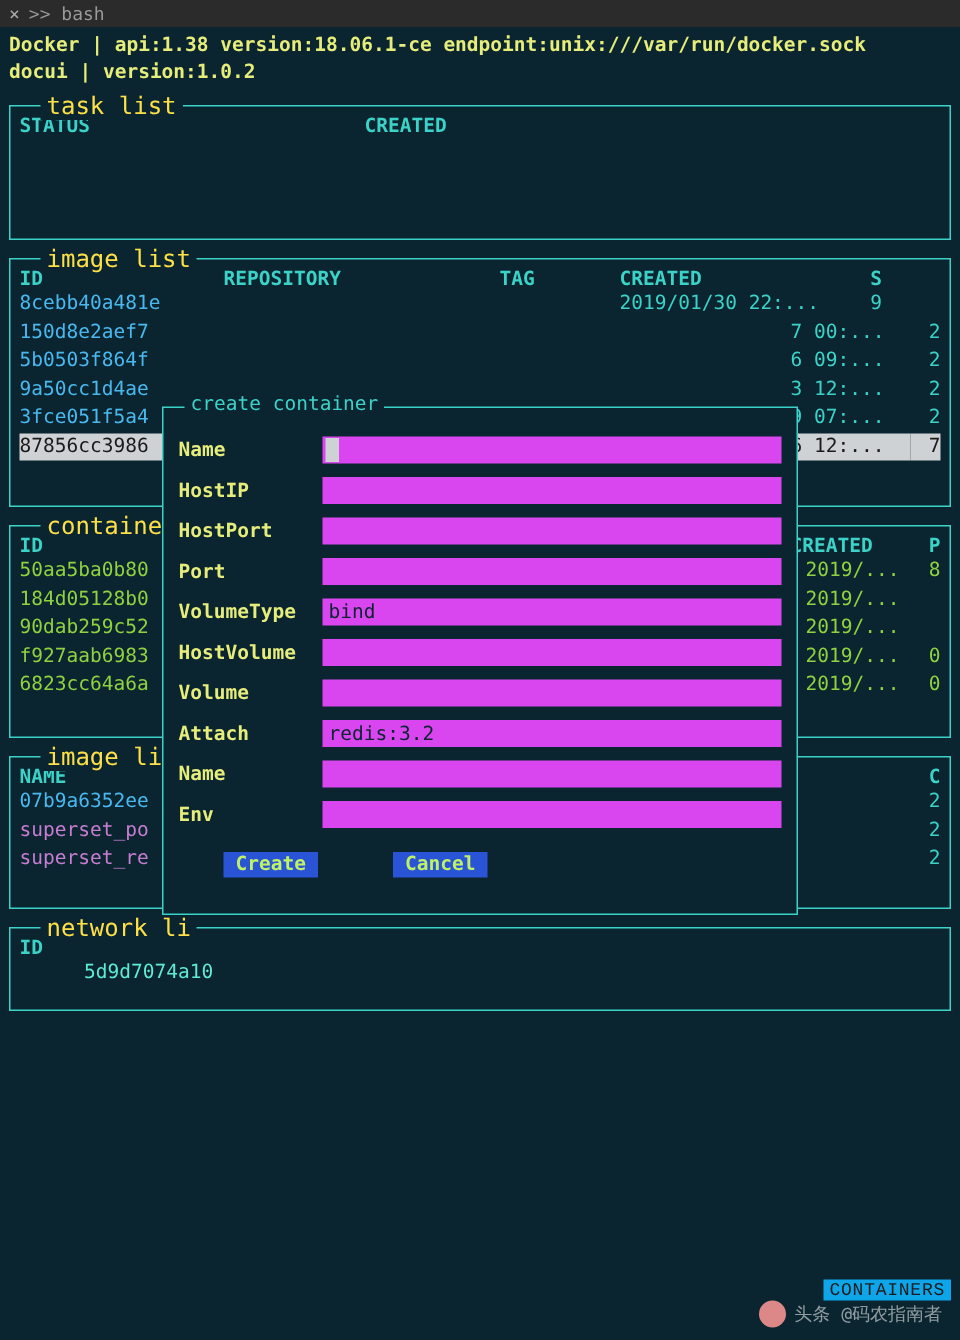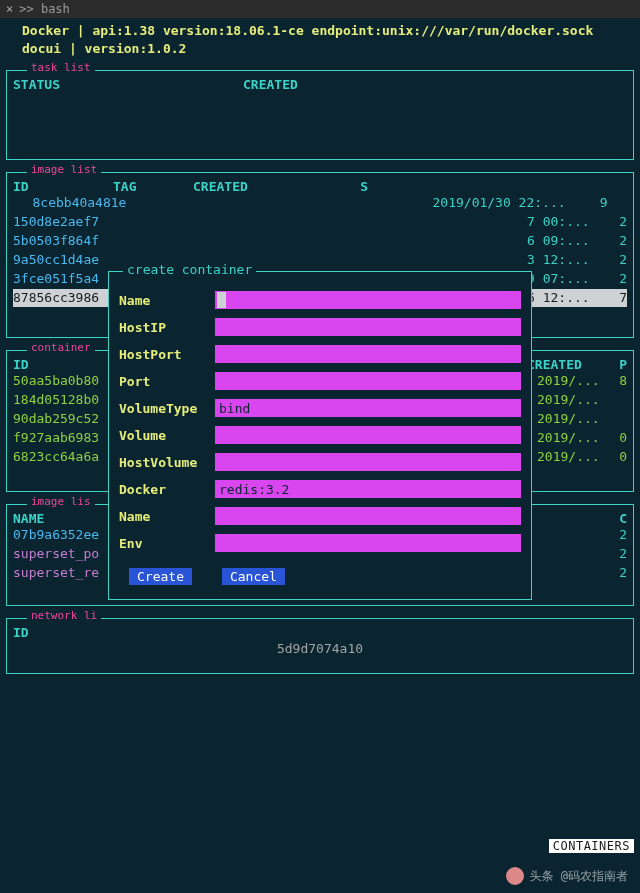--- a/index.html
+++ b/index.html
@@ -17,66 +17,66 @@
     color: #999;
     height: 18px;
     padding: 1px 6px;
     display: flex;
     align-items: center;
     gap: 6px;
     font-size: 12px;
   }
   .titlebar .close { color: #aaa; cursor: pointer; }
   .header {
-    padding: 4px 6px 0 22px;
+    padding: 4px 6px 0 6px;
     color: #e6ed7a;
     font-weight: bold;
     line-height: 1.4;
   }
   .panel {
     position: relative;
     border: 1px solid #3bd2c8;
     margin: 12px 6px 2px 6px;
     padding: 6px 6px 8px 6px;
   }
   .panel-title {
     position: absolute;
     top: -10px; left: 20px;
     background: #0a2530;
-    color: #ec4899;
+    color: #fde047;
     padding: 0 4px;
-    font-size: 11px;
+    font-size: 16px;
   }
   .cols { display: flex; color: #3bd2c8; font-weight: bold; }
-  .rowline { display: flex; line-height: 1.45; justify-content: center; }
+  .rowline { display: flex; line-height: 1.45; }
   .c-id { color: #49b8ef; }
   .c-green { color: #8fd13f; }
   .c-magenta { color: #c77dd1; }
   .c-gray { color: #3bd2c8; }
-  .c-yellow { color: #a3a3a3; }
+  .c-yellow { color: #5eead4; margin-left: 43px; }
   .sel { background: #cfd2d4; color: #1a1a1a; }
   .img-id { width: 100px; }
   .img-repo { width: 220px; padding-left: 36px; }
   .img-tag { width: 80px; }
   .img-created { width: 155px; }
   .img-s { width: 20px; text-align: right; }
   .tl-task { width: 210px; }
   .tl-status { width: 230px; }
   .tl-created { flex: 1; }
   .cl-id { width: 100px; }
   .cl-created { width: 80px; margin-left: auto; }
   .cl-p { width: 20px; text-align: right; }
 
   .dialog {
     position: absolute;
     left: 108px; top: 271px;
     width: 424px;
     border: 1px solid #3bd2c8;
     background: #0a2530;
-    padding: 10px 10px 14px 10px;
+    padding: 10px 10px 24px 10px;
     z-index: 10;
   }
   .dialog-title {
     position: absolute; top: -10px; left: 14px;
     background: #0a2530; color: #3bd2c8;
     padding: 0 4px;
   }
   .form-row {
     display: flex; align-items: center;
     margin: 9px 0;
@@ -106,42 +106,44 @@
   }
   .attach-input {
     width: 14px; flex: none;
   }
   .dialog-buttons {
     display: flex; gap: 30px;
     padding-left: 10px; margin-top: 16px;
   }
   .btn {
     background: #2a54d6;
-    color: #ffffff;
+    color: #bef264;
     padding: 1px 8px;
-    font-weight: normal;
+    font-weight: bold;
     cursor: pointer;
+    margin-left: 20px;
   }
   .watermark {
     position: absolute;
     right: 12px; bottom: 8px;
     color: rgba(255,255,255,0.55);
     font-size: 12px;
     display: flex; align-items: center; gap: 6px;
   }
   .watermark .av {
     width: 18px; height: 18px; border-radius: 50%;
     background: #d88; display: inline-block;
   }
   .footer-label {
-    position: absolute; right: 6px; bottom: 40px;
-    background: #ffffff; color: #1a1a1a;
+    position: absolute; right: 6px; bottom: 26px;
+    background: #0ea5e9; color: #1a1a1a;
     padding: 0 4px;
     font-size: 12px;
     letter-spacing: 0.5px;
+    font-family: Liberation Mono, monospace;
   }
 </style>
 </head>
 <body>
 
 <div class="titlebar">
   <span class="close">×</span>
   <span>&gt;&gt; bash</span>
 </div>
 
@@ -155,20 +157,21 @@
   <div class="cols">
     <div class="tl-status">STATUS</div>
     <div class="tl-created">CREATED</div>
   </div>
 </div>
 
 <div class="panel" style="height:166px">
   <div class="panel-title">image list</div>
   <div class="cols">
     <div class="img-id">ID</div>
+    <div class="img-repo">REPOSITORY</div>
     <div class="img-tag">TAG</div>
     <div class="img-created">CREATED</div>
     <div class="img-s">S</div>
   </div>
   <div id="image-rows">
       <div class="rowline">
         <span class="img-id c-id">8cebb40a481e</span>
         <span class="img-repo c-gray"><none></none></span>
         <span class="img-tag c-gray"><none></none></span>
         <span class="img-created c-gray">2019/01/30 22:...</span>
@@ -297,29 +300,29 @@
   </div>
   <div class="form-row">
     <div class="form-label">Port</div>
     <div class="form-input"></div>
   </div>
   <div class="form-row">
     <div class="form-label">VolumeType</div>
     <div class="form-input">bind</div>
   </div>
   <div class="form-row">
+    <div class="form-label">HostVolume</div>
+    <div class="form-input"></div>
+  </div>
+  <div class="form-row">
     <div class="form-label">Volume</div>
     <div class="form-input"></div>
   </div>
   <div class="form-row">
-    <div class="form-label">HostVolume</div>
-    <div class="form-input"></div>
-  </div>
-  <div class="form-row">
-    <div class="form-label">Docker</div>
+    <div class="form-label">Attach</div>
     <div class="form-input">redis:3.2</div>
   </div>
   <div class="form-row">
     <div class="form-label">Name</div>
     <div class="form-input"></div>
   </div>
   <div class="form-row">
     <div class="form-label">Env</div>
     <div class="form-input"></div>
   </div>

